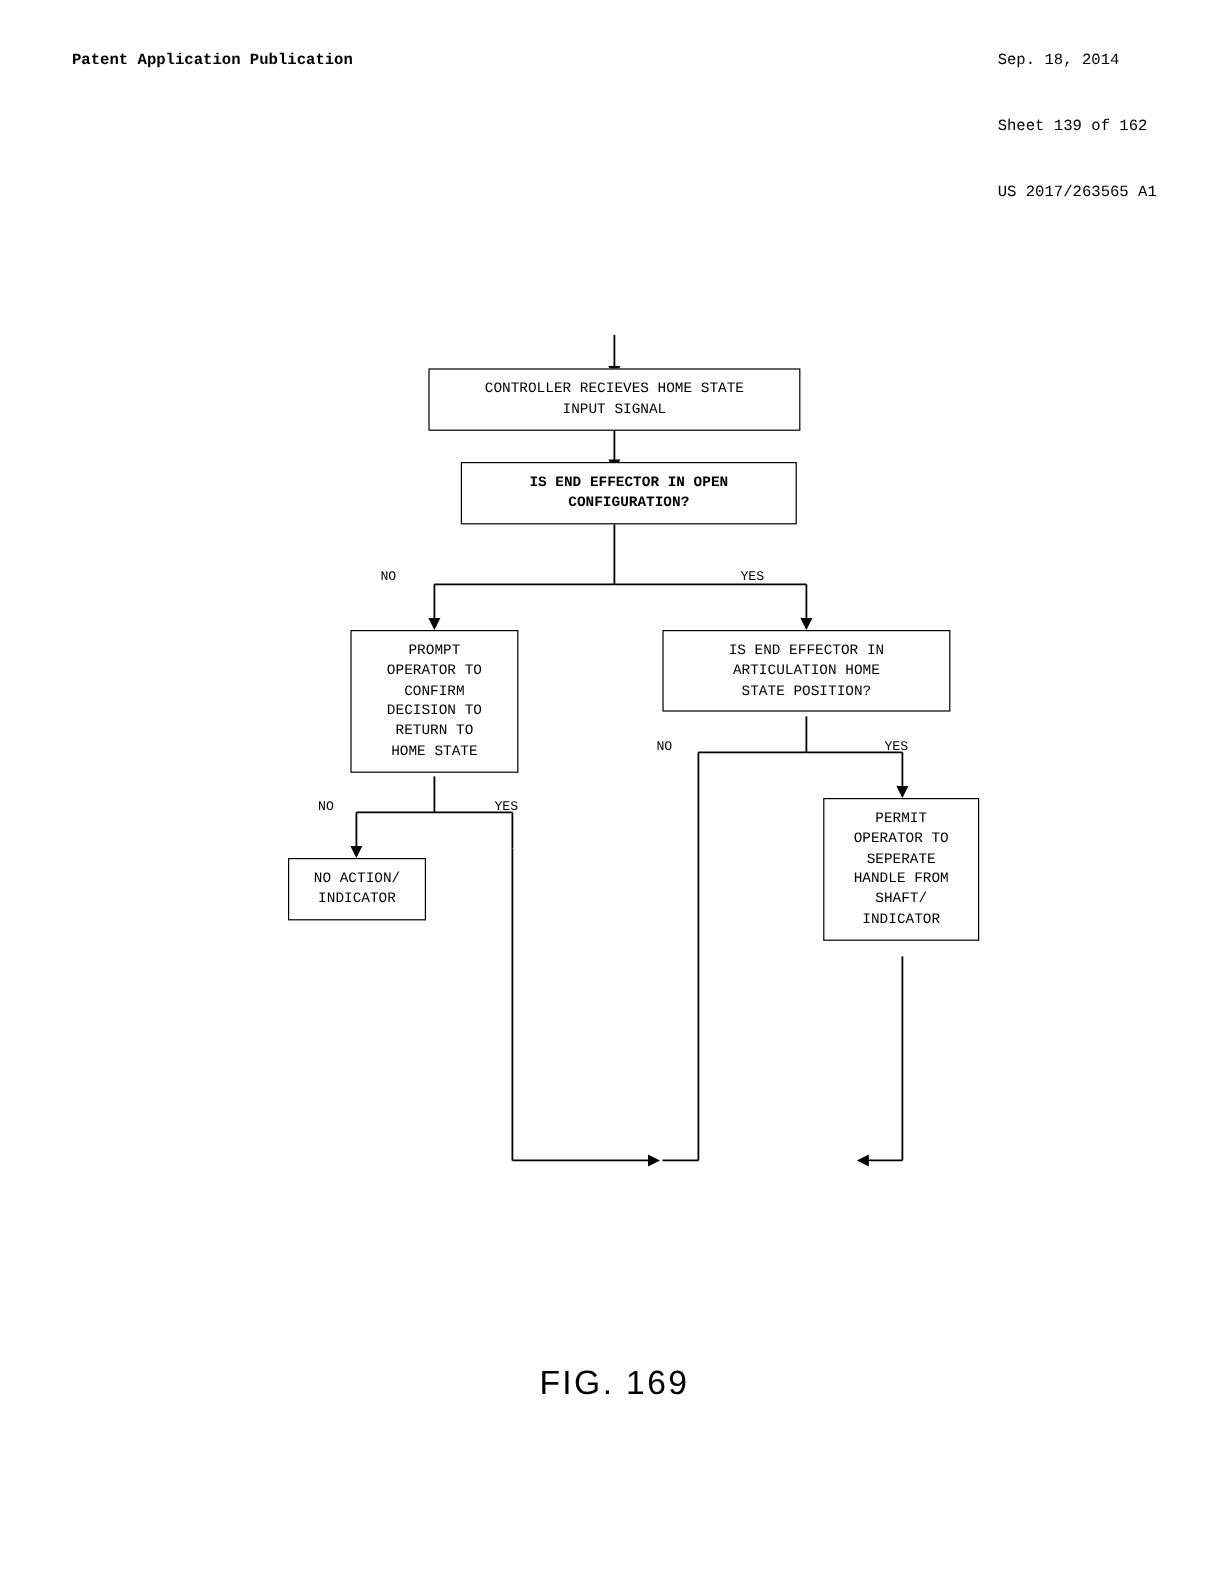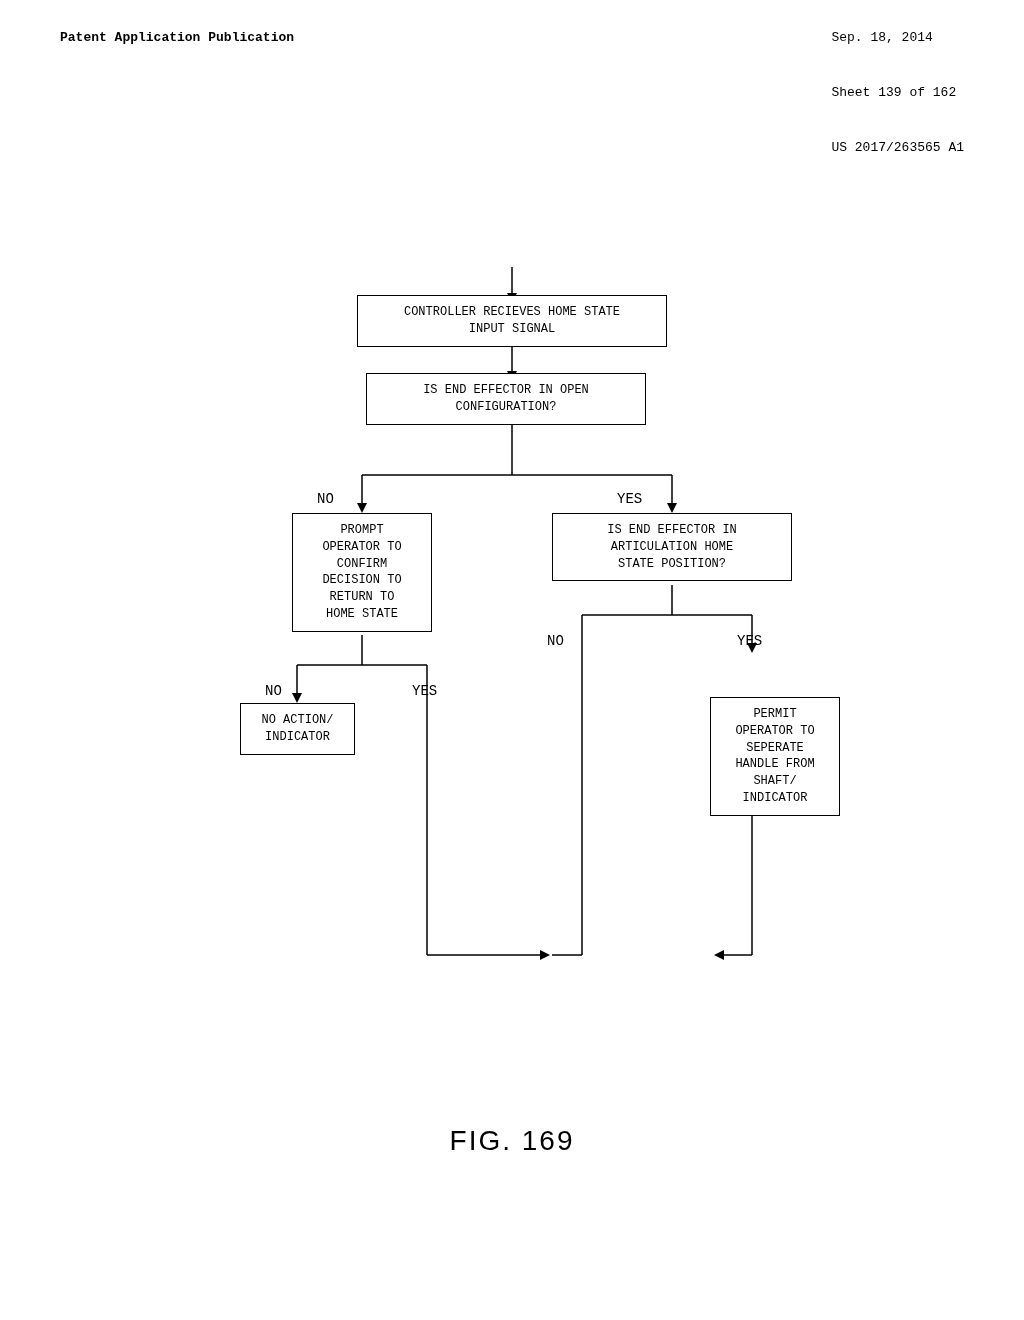--- a/index.html
+++ b/index.html
@@ -10,21 +10,21 @@
       font-family: 'Courier New', Courier, monospace;
       font-size: 13px;
       color: #000;
       overflow: hidden;
     }
 
     .page {
       width: 1024px;
       height: 1304px;
       position: relative;
-      padding: 30px 60px;
+      padding: 42px 60px;
       border-radius: 23px;
     }
 
     
     .header {
       display: flex;
       justify-content: space-between;
       align-items: flex-start;
       margin-bottom: 10px;
       font-size: 13px;
@@ -66,23 +66,22 @@
       top: 0;
       left: 0;
       width: 100%;
       height: 100%;
       pointer-events: none;
     }
 
     
     .arrow-label {
       position: absolute;
-      font-size: 14px;
+      font-size: 11px;
       font-family: 'Courier New', Courier, monospace;
-      margin-top: 28px;
     }
 
     
     .figure-caption {
       text-align: center;
       margin-top: 30px;
       font-size: 28px;
       font-family: Arial, sans-serif;
       letter-spacing: 2px;
     }
@@ -149,21 +148,21 @@
       <line x1="590" y1="760" x2="560" y2="760" stroke="#000" stroke-width="1.5"></line>
       <polygon points="562,755 562,765 552,760" fill="#000"></polygon>
 
     </svg>
 
 
     <div class="box" style="left: 195px; top: 100px; width: 310px;">
       <span>CONTROLLER RECIEVES HOME STATE<br>INPUT SIGNAL</span>
     </div>
 
-    <div class="box" style="left: 204px; top: 178px; width: 280px;">
+    <div class="box" style="left: 222px; top: 178px; width: 280px; font-weight: bold;">
       <span>IS END EFFECTOR IN OPEN<br>CONFIGURATION?</span>
     </div>
 
     <div class="arrow-label" style="left: 155px; top: 268px;">
       <span>NO</span>
     </div>
 
     <div class="arrow-label" style="left: 455px; top: 268px;">
       <span>YES</span>
     </div>
@@ -189,21 +188,21 @@
     </div>
 
     <div class="arrow-label" style="left: 575px; top: 410px;">
       <span>YES</span>
     </div>
 
     <div class="box" style="left: 78px; top: 508px; width: 115px;">
       <span>NO ACTION/<br>INDICATOR</span>
     </div>
 
-    <div class="box" style="left: 548px; top: 458px; width: 130px; margin-top: 44px;">
+    <div class="box" style="left: 524px; top: 458px; width: 130px;">
       <span>PERMIT<br>OPERATOR TO<br>SEPERATE<br>HANDLE FROM<br>SHAFT/<br>INDICATOR</span>
     </div>
 
 
   </div>
 
   <div class="figure-caption">
     <span>FIG. 169</span>
   </div>
 

